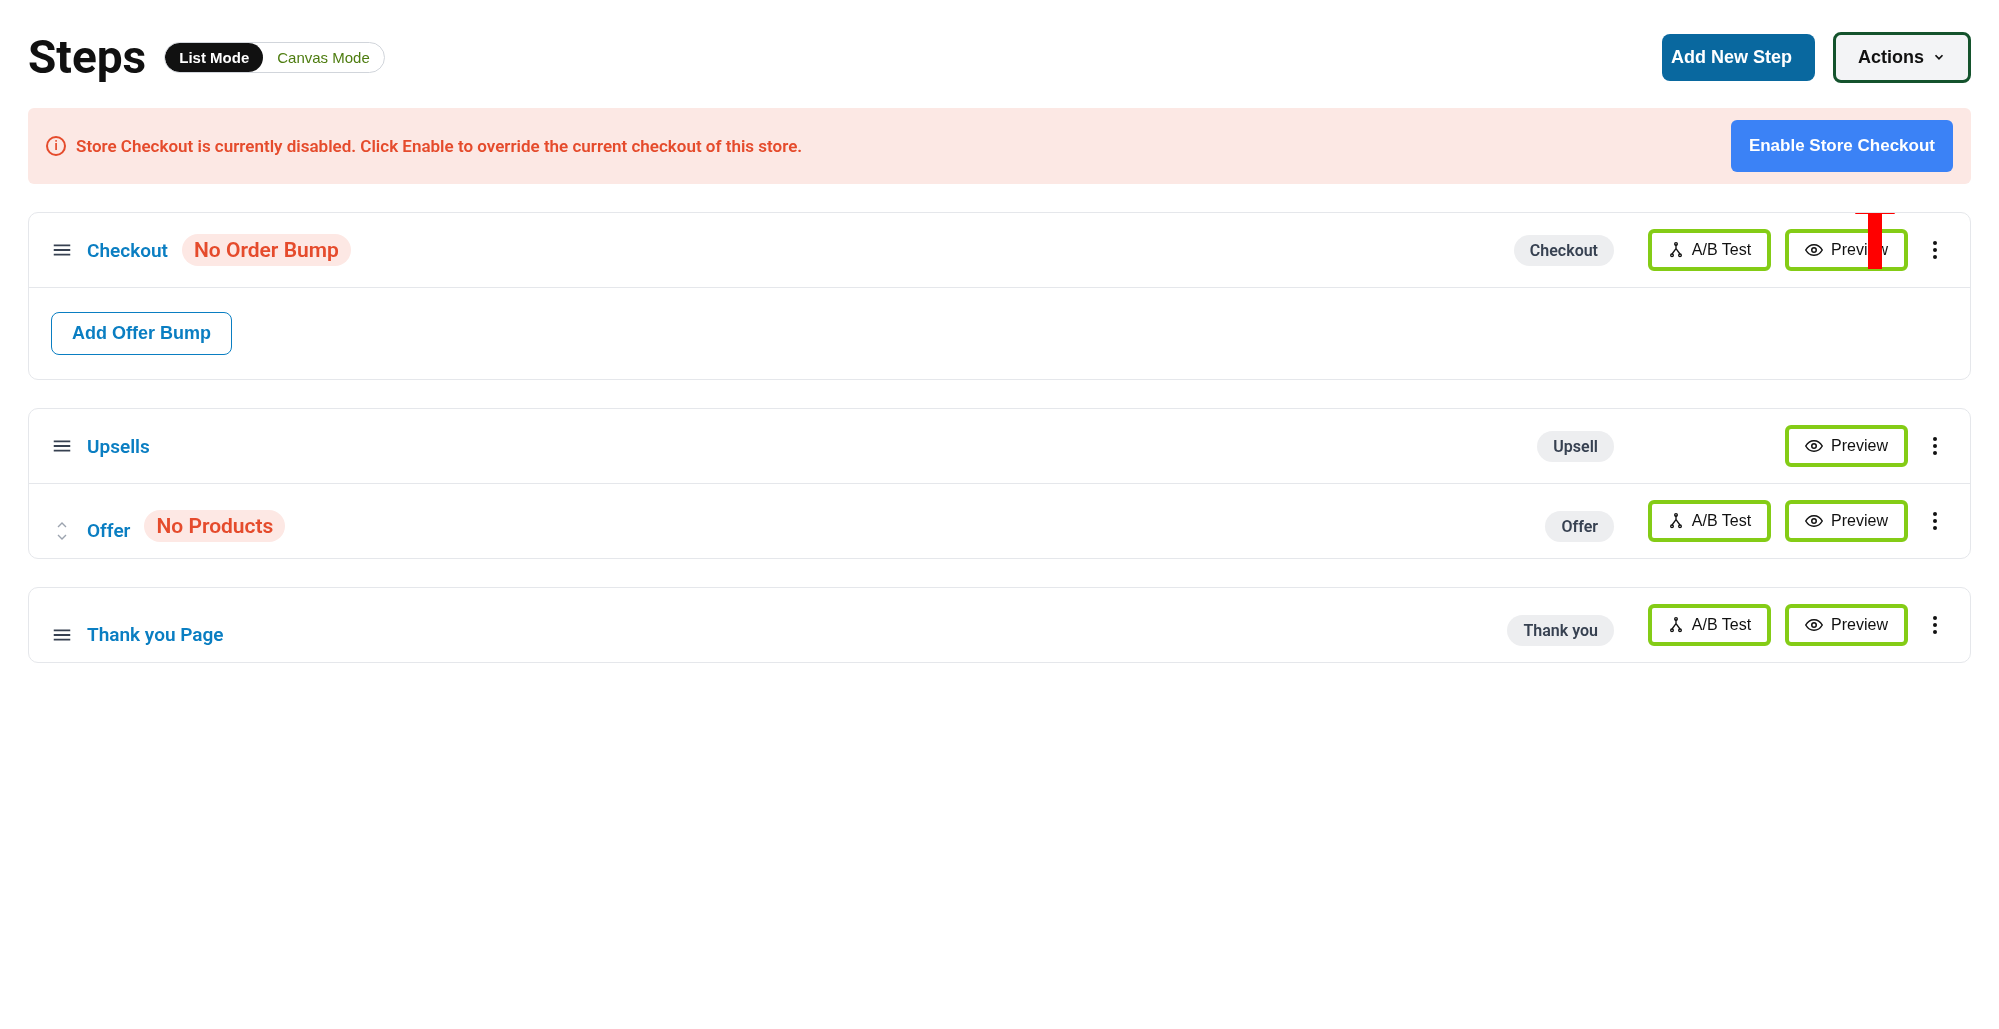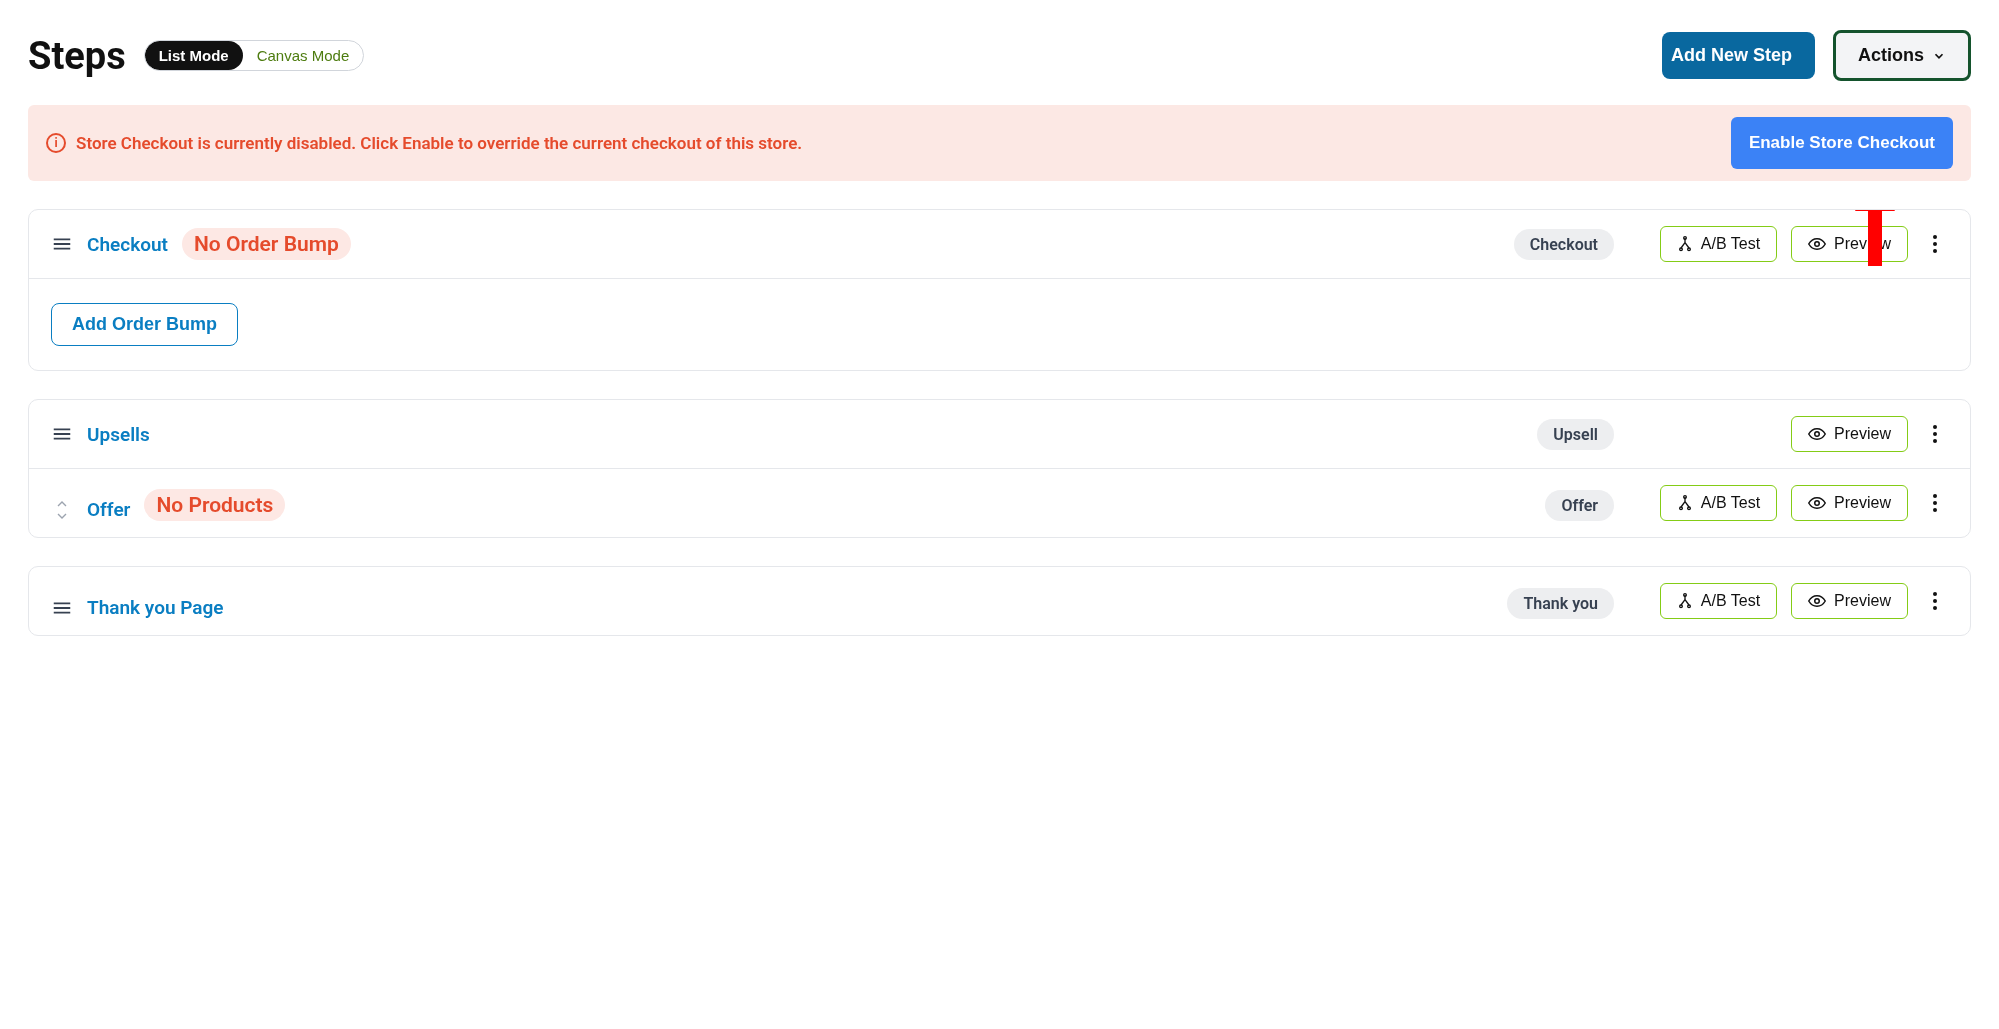--- a/index.html
+++ b/index.html
@@ -9,21 +9,21 @@
     color: #1f2937;
     padding: 30px 28px;
   }
   .header-row {
     display: flex;
     align-items: center;
     margin-bottom: 24px;
     gap: 18px;
   }
   .page-title {
-    font-size: 38px;
+    font-size: 46px;
     font-weight: 700;
     color: #111;
   }
   .mode-toggle {
     display: inline-flex;
     border: 1px solid #d1d5db;
     border-radius: 999px;
     overflow: hidden;
     background: #fff;
   }
@@ -162,21 +162,21 @@
     align-items: center;
     gap: 14px;
     min-width: 320px;
     justify-content: flex-end;
   }
   .btn-outline {
     display: inline-flex;
     align-items: center;
     gap: 8px;
     background: #fff;
-    border: 1px solid #84cc16;
+    border: 4px solid #84cc16;
     border-radius: 6px;
     padding: 8px 16px;
     font-size: 16px;
     font-weight: 500;
     color: #111;
     cursor: pointer;
   }
   .kebab {
     width: 26px;
     display: flex;
@@ -278,21 +278,21 @@
         <span>Preview</span>
       </button>
       <div class="kebab">
           <span></span>
           <span></span>
           <span></span>
         </div>
     </div>
   </div>
   <div class="add-row">
-    <button class="btn-add">Add Order Bump</button>
+    <button class="btn-add">Add Offer Bump</button>
   </div>
 
   <div class="arrow-annotation" style="top:-34px; right:70px;">
     <svg width="50" height="90" viewBox="0 0 50 90">
       <polygon points="25,0 45,35 32,35 32,90 18,90 18,35 5,35" fill="#ff0000"></polygon>
     </svg>
   </div>
 </div>
 
 <div class="card">

